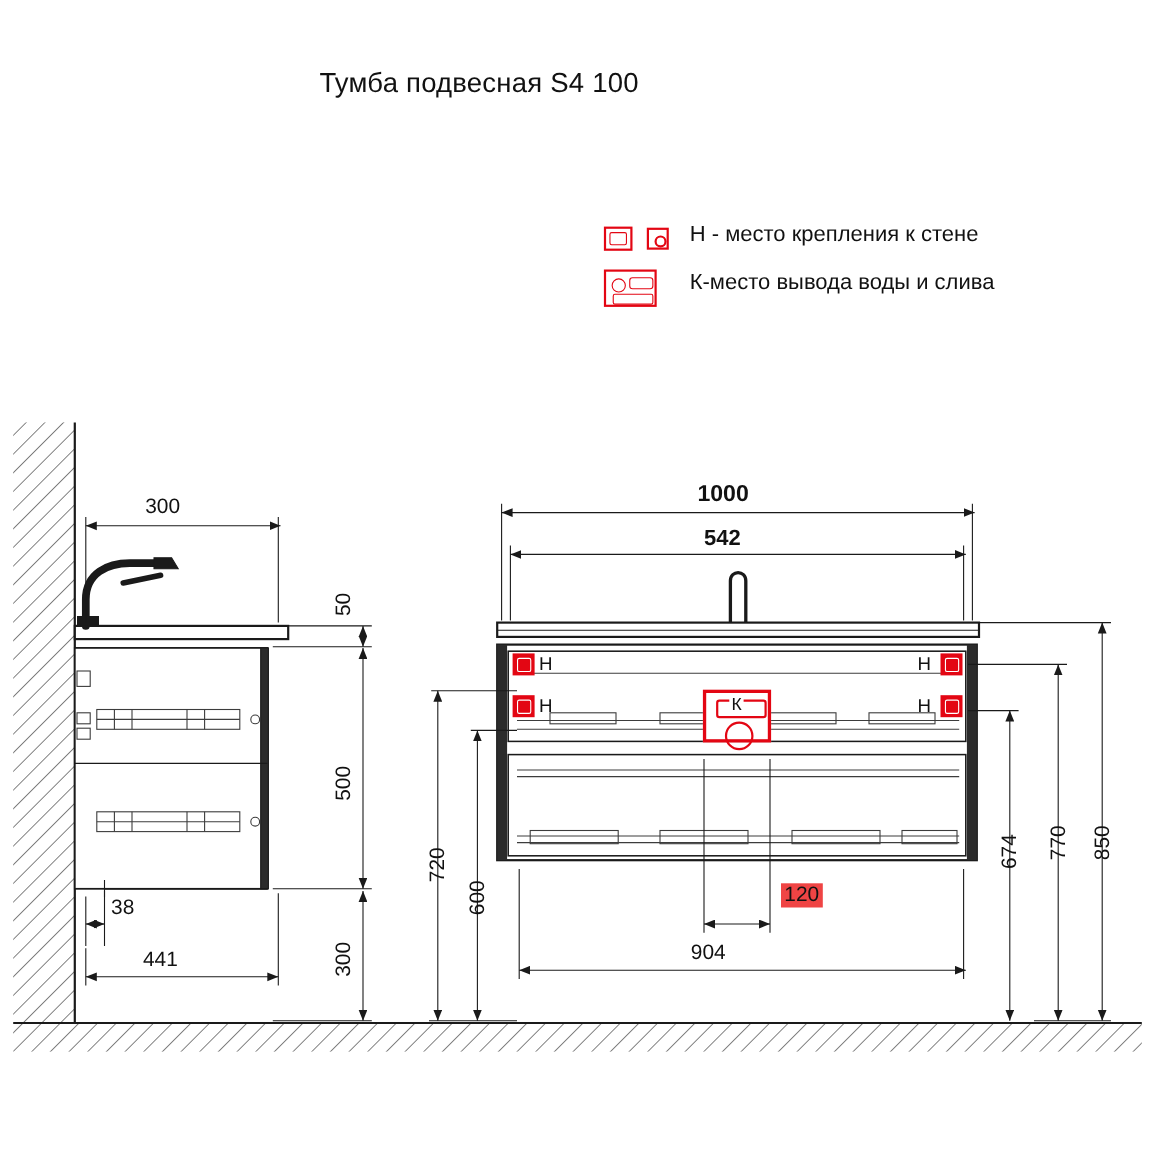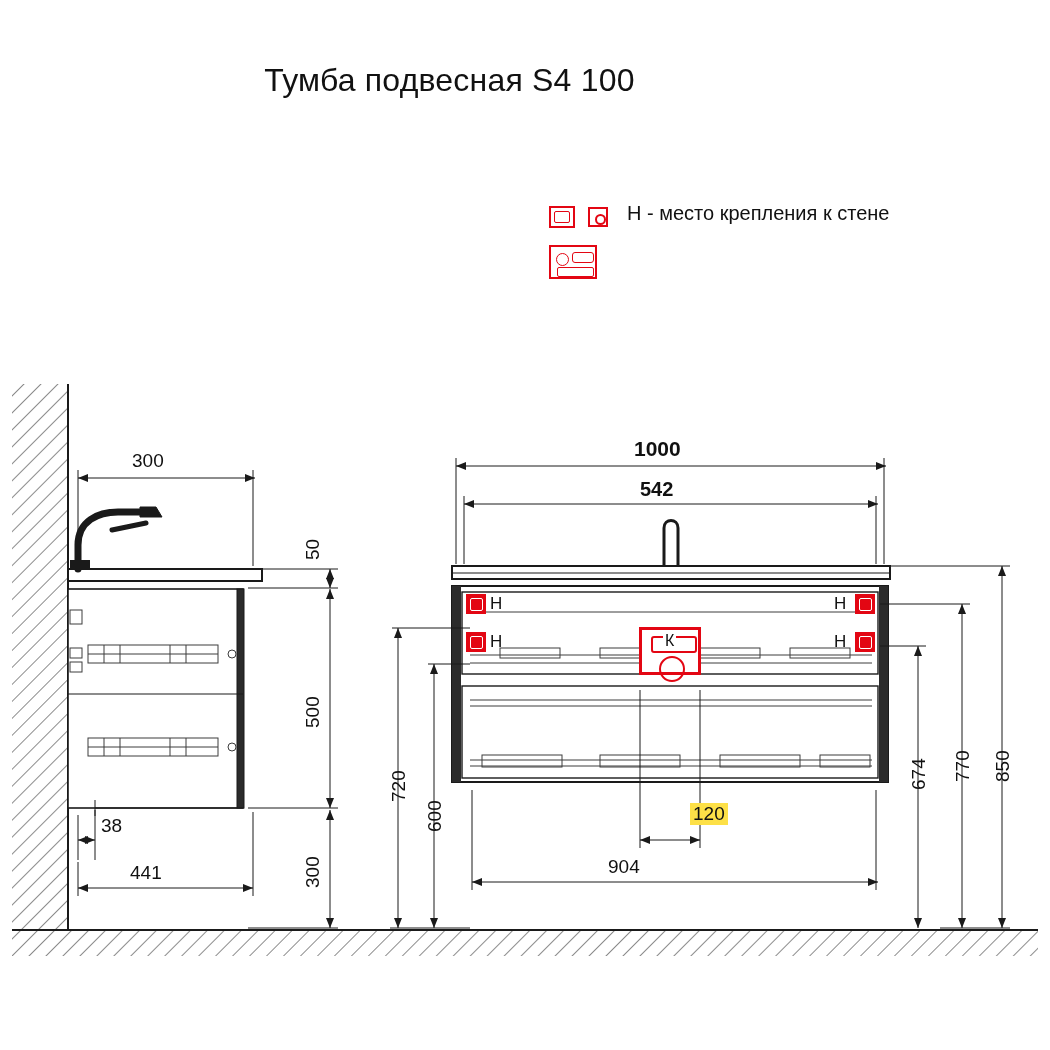--- a/index.html
+++ b/index.html
@@ -10,24 +10,23 @@
     color:#1a1a1a;
     position:relative;
     overflow:hidden;
   }
   .abs { position:absolute; }
 
   
   #title {
     left:0; top:62px; width:871px;
     text-align:center;
-    font-size:32px;
+    font-size:25px;
     letter-spacing:0.2px;
     color:#111;
-    margin-left:14px;
   }
 
   
   #legend { left:541px; top:200px; width:500px; }
   .legend-row { position:relative; height:34px; margin-bottom:10px; }
   .legend-text {
     position:absolute; left:86px; top:2px;
     font-size:20px; color:#111; white-space:nowrap;
   }
   .legend-text.third { top:0px; }
@@ -121,20 +120,21 @@
       </span>
     <span class="legend-text">Н - место крепления к стене</span>
   </div>
 
   <div class="legend-row">
     <span class="k-box" style="left:8px; top:1px;">
       <span class="c1"></span>
         <span class="c2"></span>
         <span class="c3"></span>
     </span>
+    <span class="legend-text">К-место вывода воды и слива</span>
   </div>
 
 
 </div>
 
 <svg class="overlay" viewBox="0 0 1050 1050">
   <defs>
     <pattern id="hatchWall" width="12" height="12" patternTransform="rotate(45)" patternUnits="userSpaceOnUse">
       <line x1="0" y1="0" x2="0" y2="12" stroke="#1a1a1a" stroke-width="1"></line>
     </pattern>
@@ -362,14 +362,14 @@
 <div class="dim-txt" style="left:98px; top:815px; background:#fff; padding:0 3px;">38</div>
 <div class="dim-txt" style="left:130px; top:862px;">441</div>
 
 <div class="dim-txt" style="left:634px; top:437px; font-size:21px; font-weight:bold;">1000</div>
 <div class="dim-txt" style="left:640px; top:478px; font-size:20px; font-weight:bold;">542</div>
 <div class="dim-txt vert" style="left:388px; top:802px;">720</div>
 <div class="dim-txt vert" style="left:424px; top:832px;">600</div>
 <div class="dim-txt vert" style="left:992px; top:782px;">850</div>
 <div class="dim-txt vert" style="left:952px; top:782px;">770</div>
 <div class="dim-txt vert" style="left:908px; top:790px;">674</div>
-<div class="dim-txt" style="left:608px; top:856px;">904</div>
-<div class="dim-txt" style="left:690px; top:803px; background:#fde047; padding:0 3px;">120</div>
+<div class="dim-txt" style="left:628px; top:856px;">904</div>
+<div class="dim-txt" style="left:710px; top:803px; background:#ef4444; padding:0 3px;">120</div>
 
 </body></html>

